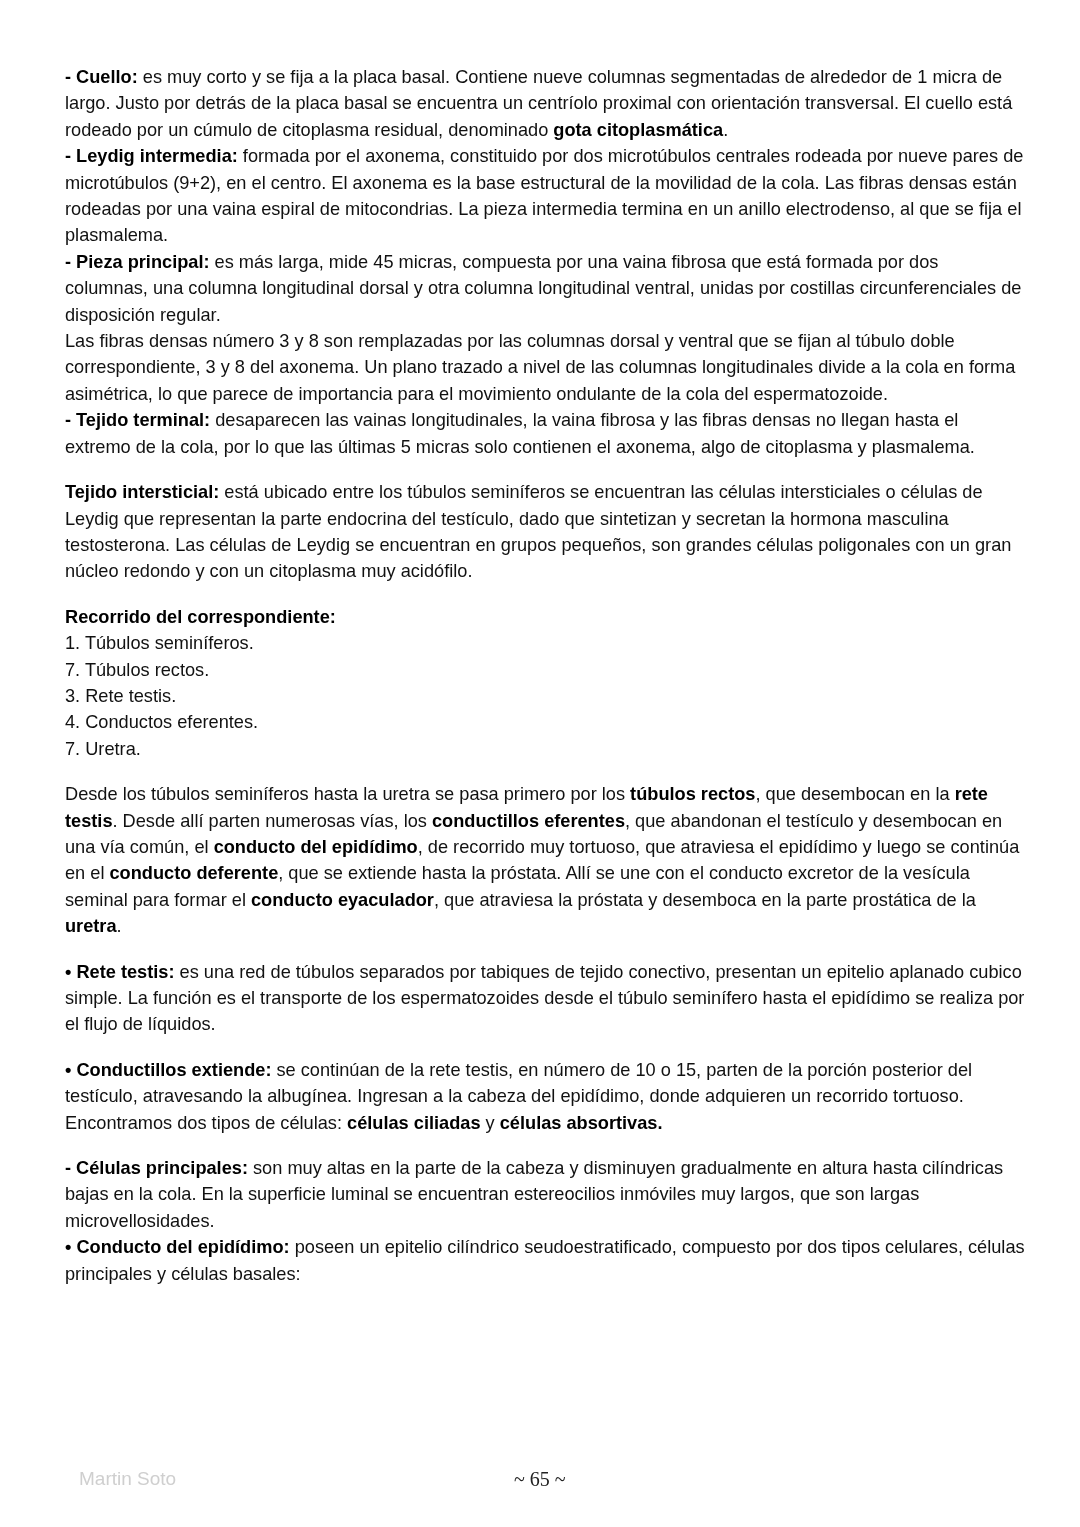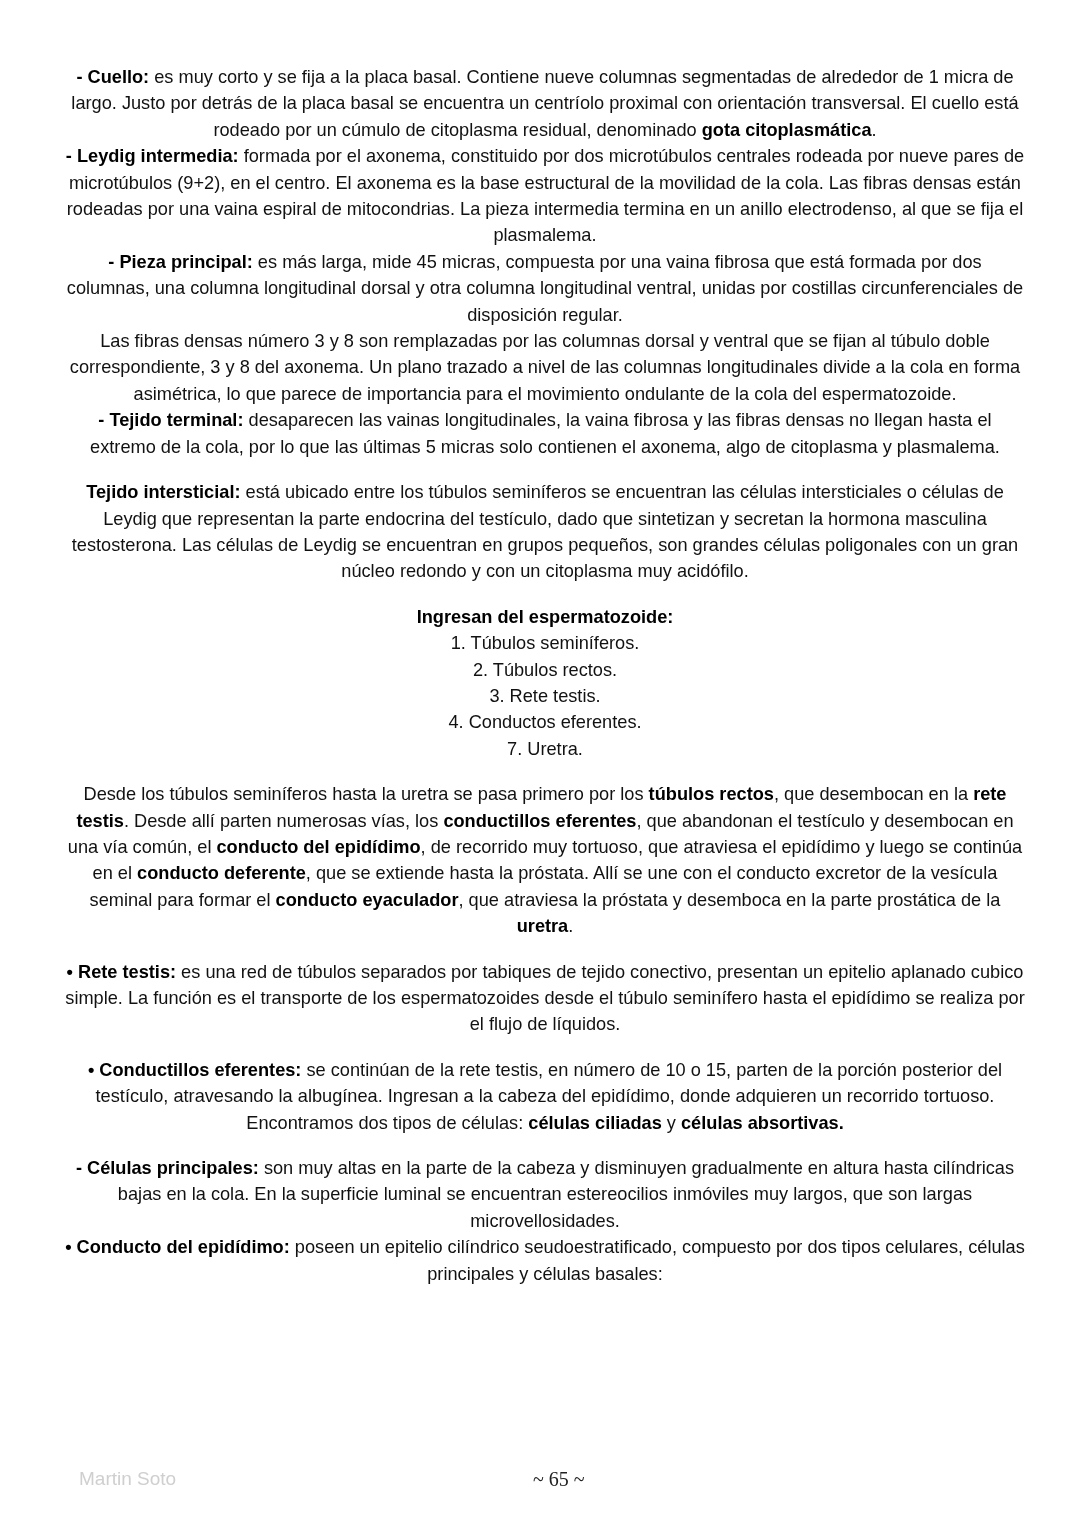--- a/index.html
+++ b/index.html
@@ -18,21 +18,20 @@
       line-height: 26.4px;
     }
     .page {
       position: absolute;
       left: 65px;
       top: 64px;
       width: 960px;
     }
     p {
       margin: 0;
-      text-align: center;
     }
     .gap {
       height: 19px;
     }
     b {
       font-weight: bold;
       color: #000;
     }
     .list-item {
       margin: 0;
@@ -40,21 +39,21 @@
     .footer-author {
       position: absolute;
       left: 79px;
       top: 1466px;
       font-family: Liberation Sans, sans-serif;
       font-size: 19px;
       color: #cfcfcf;
     }
     .footer-page {
       position: absolute;
-      left: 533px;
+      left: 514px;
       top: 1466px;
       font-family: "Liberation Serif", serif;
       font-size: 20px;
       color: #222;
     }
   </style>
 </head>
 <body>
 
 <div class="page">
@@ -69,41 +68,41 @@
 
   <p><b>- Tejido terminal:</b><span> desaparecen las vainas longitudinales, la vaina fibrosa y las fibras densas no llegan hasta el extremo de la cola, por lo que las últimas 5 micras solo contienen el axonema, algo de citoplasma y plasmalema.</span></p>
 
   <div class="gap"></div>
 
   <p><b>Tejido intersticial:</b><span> está ubicado entre los túbulos seminíferos se encuentran las células intersticiales o células de Leydig que representan la parte endocrina del testículo, dado que sintetizan y secretan la hormona masculina testosterona. Las células de Leydig se encuentran en grupos pequeños, son grandes células poligonales con un gran núcleo redondo y con un citoplasma muy acidófilo.</span></p>
 
   <div class="gap"></div>
 
   <div>
-    <p><b>Ingresan del espermatozoide:</b></p>
+    <p><b>Recorrido del correspondiente:</b></p>
     <p class="list-item">1. Túbulos seminíferos.</p>
-    <p class="list-item">2. Túbulos rectos.</p>
+    <p class="list-item">7. Túbulos rectos.</p>
     <p class="list-item">3. Rete testis.</p>
     <p class="list-item">4. Conductos eferentes.</p>
     <p class="list-item">7. Uretra.</p>
   </div>
 
   <div class="gap"></div>
 
   <div>
     <p><span>Desde los túbulos seminíferos hasta la uretra se pasa primero por los </span><b>túbulos rectos</b><span>, que desembocan en la </span><b>rete testis</b><span>. Desde allí parten numerosas vías, los </span><b>conductillos eferentes</b><span>, que abandonan el testículo y desembocan en una vía común, el </span><b>conducto del epidídimo</b><span>, de recorrido muy tortuoso, que atraviesa el epidídimo y luego se continúa en el </span><b>conducto deferente</b><span>, que se extiende hasta la próstata. Allí se une con el conducto excretor de la vesícula seminal para formar el </span><b>conducto eyaculador</b><span>, que atraviesa la próstata y desemboca en la parte prostática de la </span><b>uretra</b><span>.</span></p>
   </div>
 
   <div class="gap"></div>
 
   <p><b>• Rete testis:</b><span> es una red de túbulos separados por tabiques de tejido conectivo, presentan un epitelio aplanado cubico simple. La función es el transporte de los espermatozoides desde el túbulo seminífero hasta el epidídimo se realiza por el flujo de líquidos.</span></p>
 
   <div class="gap"></div>
 
-  <p><b>• Conductillos eferentes:</b><span> se continúan de la rete testis, en número de 10 o 15, parten de la porción posterior del testículo, atravesando la albugínea. Ingresan a la cabeza del epidídimo, donde adquieren un recorrido tortuoso. Encontramos dos tipos de células: </span><b>células ciliadas</b><span> y </span><b>células absortivas.</b></p>
+  <p><b>• Conductillos extiende:</b><span> se continúan de la rete testis, en número de 10 o 15, parten de la porción posterior del testículo, atravesando la albugínea. Ingresan a la cabeza del epidídimo, donde adquieren un recorrido tortuoso. Encontramos dos tipos de células: </span><b>células ciliadas</b><span> y </span><b>células absortivas.</b></p>
 
   <div class="gap"></div>
 
   <p><b>- Células principales:</b><span> son muy altas en la parte de la cabeza y disminuyen gradualmente en altura hasta cilíndricas bajas en la cola. En la superficie luminal se encuentran estereocilios inmóviles muy largos, que son largas microvellosidades.</span></p>
   <p><b>• Conducto del epidídimo:</b><span> poseen un epitelio cilíndrico seudoestratificado, compuesto por dos tipos celulares, células principales y células basales:</span></p>
 
 </div>
 
 <div class="footer-author">Martin Soto</div>
 <div class="footer-page">~ 65 ~</div>

